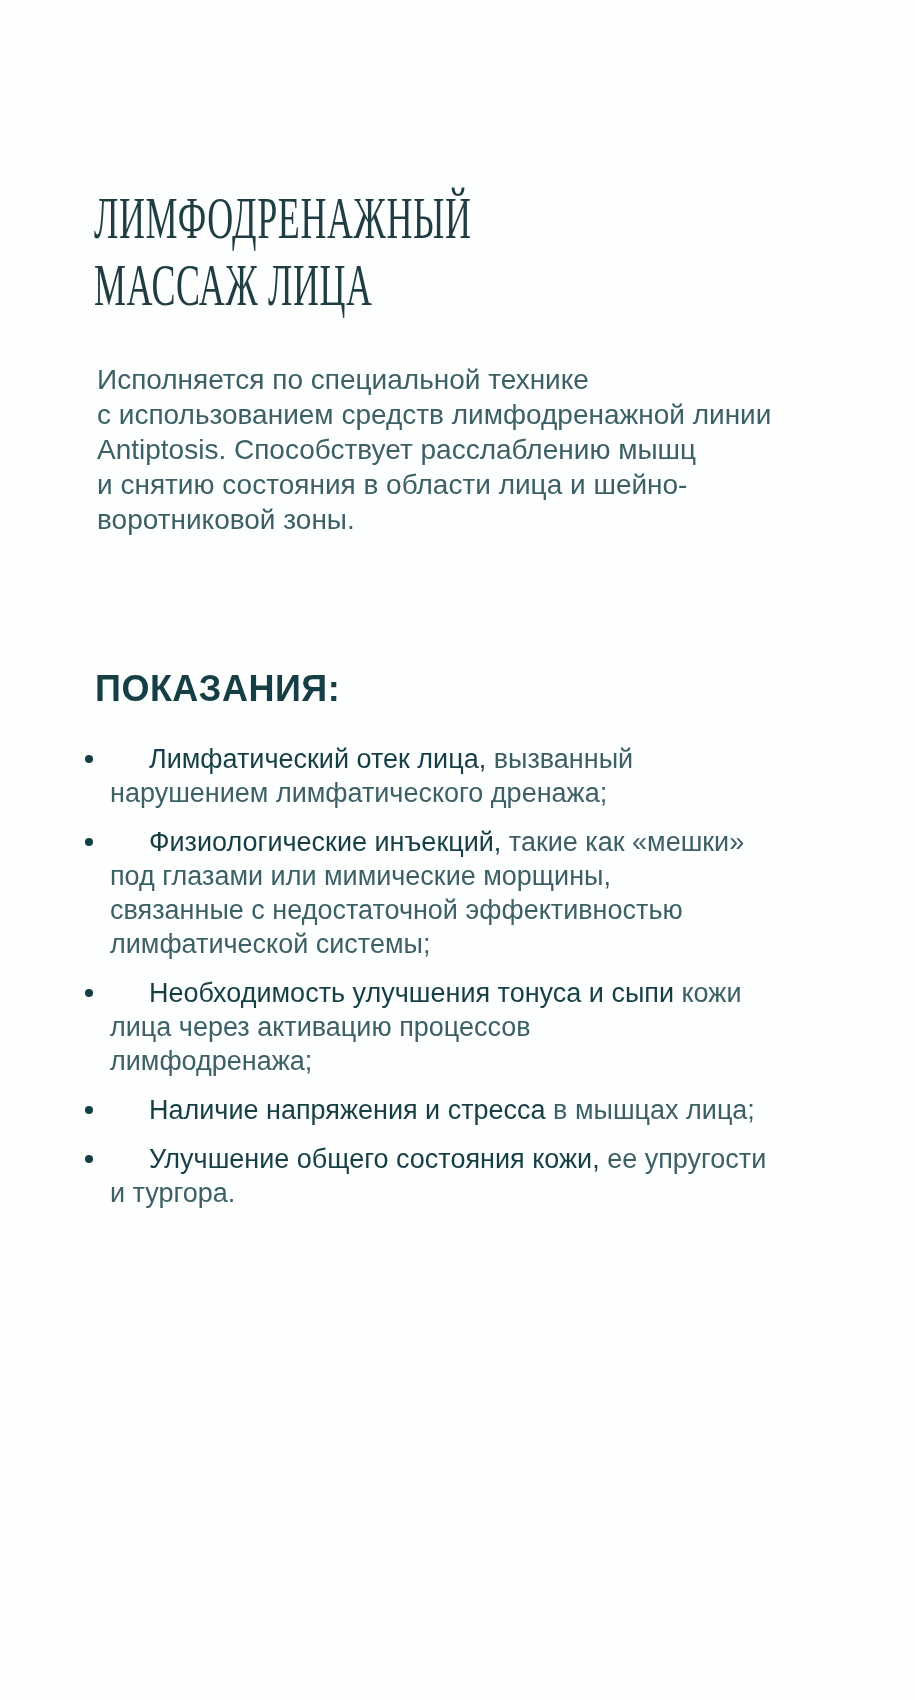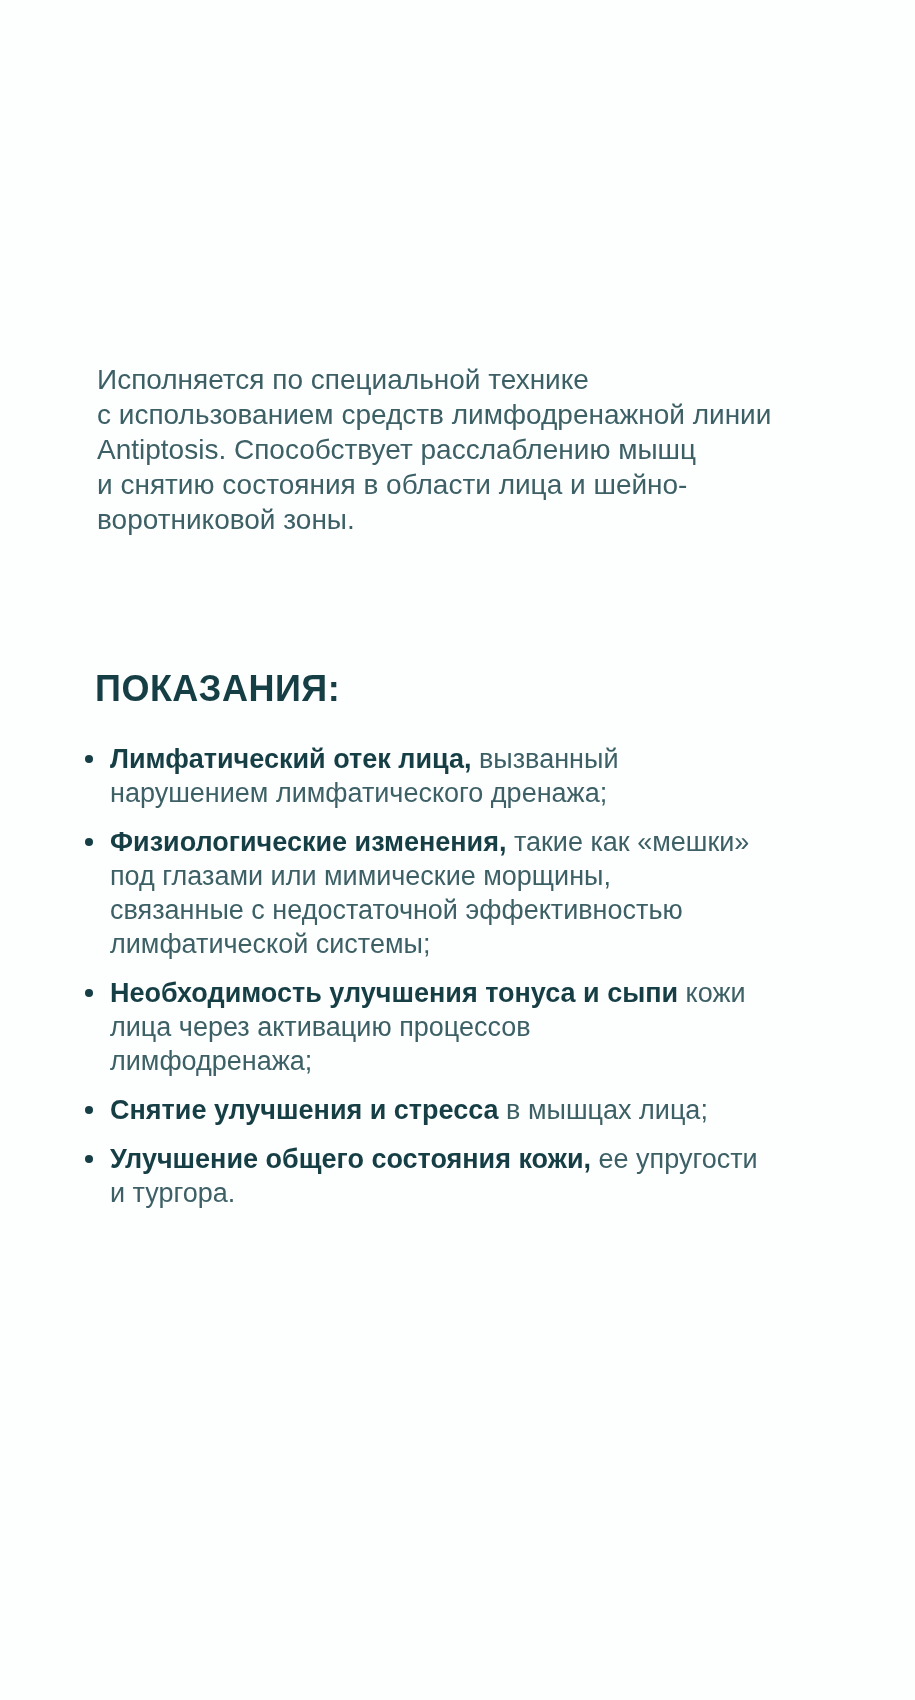--- a/index.html
+++ b/index.html
@@ -90,64 +90,68 @@
     margin:0 0 15px 0;
     font-size:27px;line-height:34px;
     color:var(--body-text);
   }
   .ind-list .dot{
     position:absolute;left:2px;top:13px;
     width:8px;height:8px;border-radius:50%;
     background:var(--bold-text);
   }
   .ind-list .item-text{white-space:pre-line;}
-  .ind-list .b{font-weight:700;color:var(--bold-text);}
+  .ind-list .b{font-weight:400;color:var(--bold-text);margin-left:39px;}
 </style>
 </head>
 <body>
 
 <div class="page">
 
 
+  <div class="title">
+    <div class="tline">ЛИМФОДРЕНАЖНЫЙ</div>
+    <div class="tline">МАССАЖ ЛИЦА</div>
+  </div>
 
   <div class="intro">Исполняется по специальной технике
 с использованием средств лимфодренажной линии
 Antiptosis. Способствует расслаблению мышц
 и снятию состояния в области лица и шейно-
 воротниковой зоны.</div>
 
   <div class="ind-heading">ПОКАЗАНИЯ:</div>
 
   <ul class="ind-list">
     <li>
         <span class="dot"></span>
         <div class="item-text"><span class="b">Лимфатический отек лица,</span><span class="r"> вызванный
 нарушением лимфатического дренажа;</span></div>
       </li>
 
 
     <li>
         <span class="dot"></span>
-        <div class="item-text"><span class="b">Физиологические изменения,</span><span class="r"> такие как «мешки»
+        <div class="item-text"><span class="b">Физиологические инъекций,</span><span class="r"> такие как «мешки»
 под глазами или мимические морщины,
 связанные с недостаточной эффективностью
 лимфатической системы;</span></div>
       </li>
 
 
     <li>
         <span class="dot"></span>
         <div class="item-text"><span class="b">Необходимость улучшения тонуса и сыпи</span><span class="r"> кожи
 лица через активацию процессов
 лимфодренажа;</span></div>
       </li>
 
     <li>
         <span class="dot"></span>
-        <div class="item-text"><span class="b">Снятие улучшения и стресса</span><span class="r"> в мышцах лица;</span></div>
+        <div class="item-text"><span class="b">Наличие напряжения и стресса</span><span class="r"> в мышцах лица;</span></div>
       </li>
 
     <li>
         <span class="dot"></span>
         <div class="item-text"><span class="b">Улучшение общего состояния кожи,</span><span class="r"> ее упругости
 и тургора.</span></div>
       </li>
   </ul>
 
 </div>

